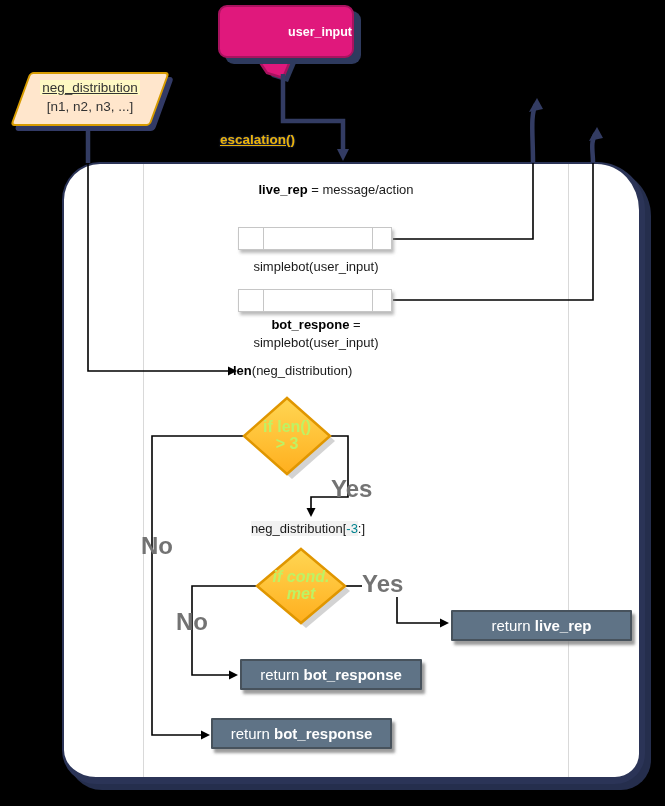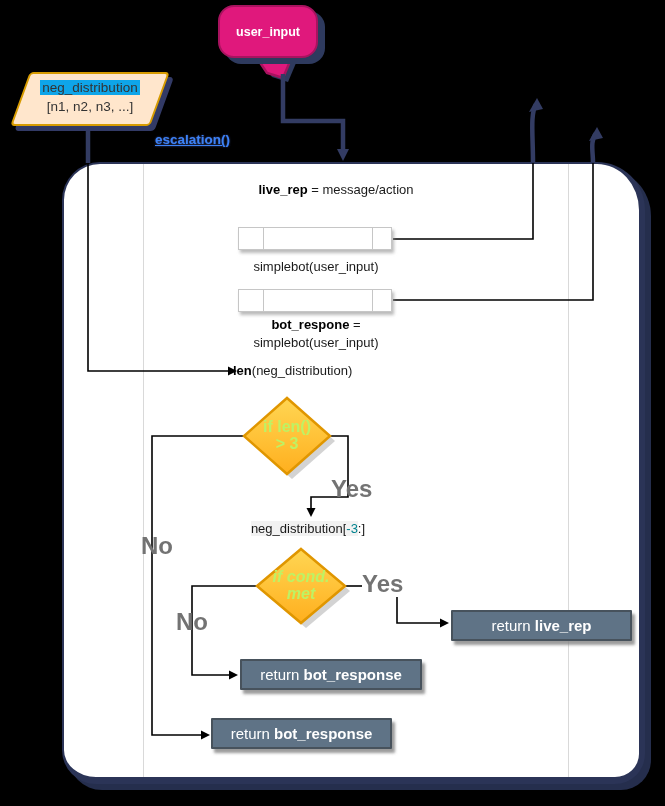--- a/index.html
+++ b/index.html
@@ -13,40 +13,40 @@
   .fn-container{
     left:62px;top:162px;width:583px;height:622px;background:#ffffff;
     border:2px solid #2b3457;border-right-width:6px;border-bottom-width:7px;
     border-radius:38px 48px 30px 34px;
     box-shadow:6px 6px 0 #252e4d;
     overflow:hidden;
   }
   .lane-line{position:absolute;top:0;bottom:0;width:1px;background:#d9d9d9;}
   
   .bubble{
-    left:218px;top:5px;width:100px;height:53px;
-    background:#e0187c;border:2px solid #a8135f;border-radius:16px;
+    left:218px;top:5px;width:136px;height:53px;
+    background:#e0187c;border:2px solid #a8135f;border-radius:9px;
     box-shadow:7px 6px 0 #2e3a5e;
-    display:flex;align-items:center;justify-content:center;
+    display:flex;align-items:center;justify-content:flex-end;
     color:#fff;font-weight:bold;font-size:12.5px;
   }
   
   .para-wrap{left:8px;top:72px;width:164px;height:54px;}
   .para-shape{
     position:absolute;left:12px;top:0;width:140px;height:54px;
     background:#ffe6cc;border:2.5px solid #d79b00;border-radius:4px;
     transform:skewX(-20deg);
     box-shadow:6px 5px 0 #323a66;
   }
   .para-text{position:absolute;left:0;top:6px;width:164px;text-align:center;
     font-size:13.5px;line-height:19px;color:#333;}
-  .hl{background:#0ea5e9;padding:0 2px;}
+  .hl{background:#fef9c3;padding:0 2px;text-decoration:underline;}
   .fn-label{
     left:155px;top:132px;width:140px;font-size:13.5px;font-weight:bold;
-    color:#3b82f6;text-decoration:underline;text-shadow:0 0 2px #3d4c8f;
+    color:#eab308;text-decoration:underline;text-shadow:0 0 2px #3d4c8f;text-align:right;
   }
   
   .hbar{
     width:154px;height:23px;background:#fff;border:1px solid #c6c6c6;
     box-shadow:2px 3px 3px rgba(150,150,150,.65);
   }
   .hbar .div{position:absolute;top:0;bottom:0;width:1px;background:#c6c6c6;}
   
   .txt{font-size:13px;text-align:center;line-height:18px;}
   .txt b{color:#000;}

